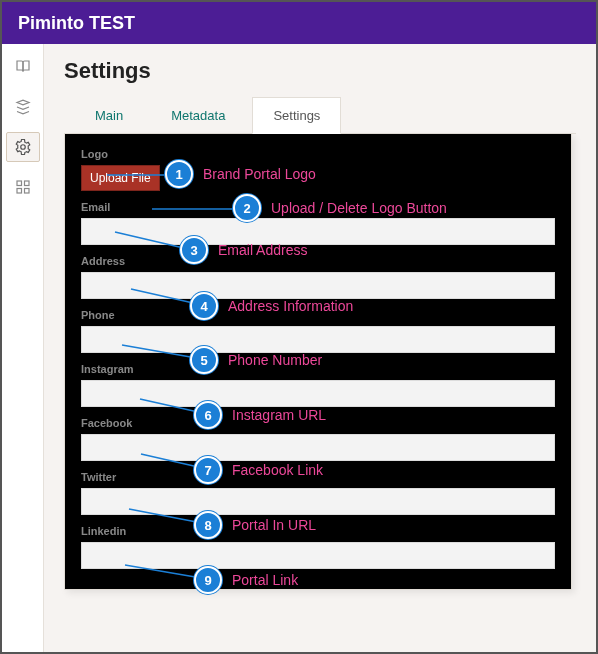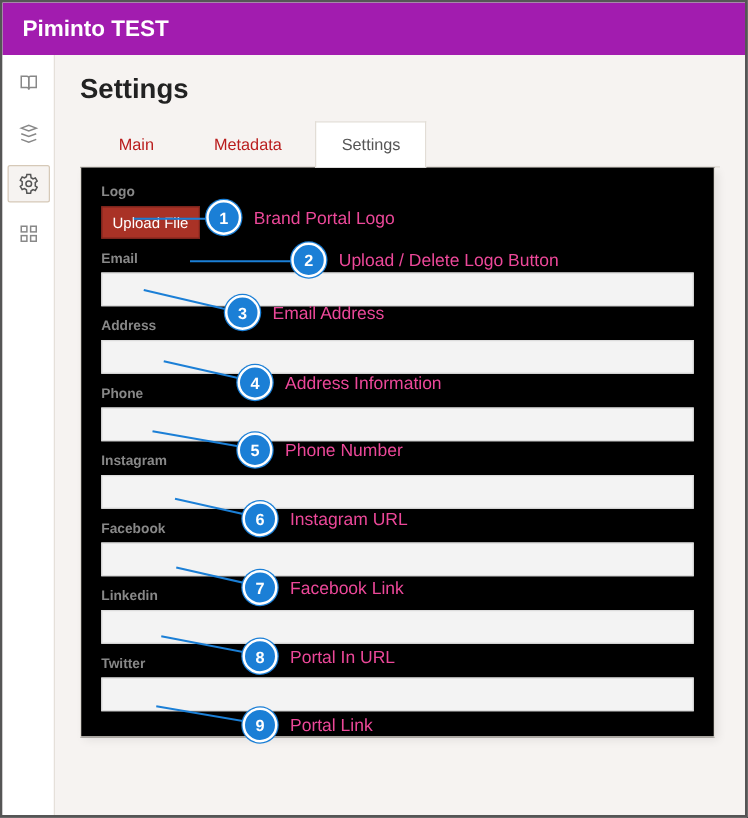--- a/index.html
+++ b/index.html
@@ -6,21 +6,21 @@
   body {
     font-family: Arial, Helvetica, sans-serif;
     background: #fff;
     width: 598px;
     height: 654px;
     overflow: hidden;
     position: relative;
     border: 2px solid #555;
   }
   .header {
-    background: #a21caf;
+    background: #4c1d95;
     color: #fff;
     height: 42px;
     display: flex;
     align-items: center;
     padding: 0 16px;
     font-size: 18px;
     font-weight: bold;
   }
   .layout {
     display: flex;
@@ -66,21 +66,21 @@
   }
   .tabs {
     display: flex;
     gap: 6px;
     border-bottom: 1px solid #e2ddd6;
     padding-left: 10px;
   }
   .tab {
     padding: 10px 20px 10px 20px;
     font-size: 13px;
-    color: #b91c1c;
+    color: #0f766e;
     cursor: pointer;
     border: 1px solid transparent;
     border-bottom: none;
     position: relative;
     top: 1px;
     background: transparent;
   }
   .tab.active {
     background: #fff;
     border: 1px solid #e2ddd6;
@@ -229,26 +229,26 @@
         <span class="field-label">Instagram</span>
         <input class="text-input" value="" style="">
       </div>
 
       <div class="field-group">
         <span class="field-label">Facebook</span>
         <input class="text-input" value="" style="">
       </div>
 
       <div class="field-group">
+        <span class="field-label">Twitter</span>
+        <input class="text-input" value="" style="">
+      </div>
+
+      <div class="field-group">
         <span class="field-label">Linkedin</span>
-        <input class="text-input" value="" style="">
-      </div>
-
-      <div class="field-group">
-        <span class="field-label">Twitter</span>
         <input class="text-input" value="" style="">
       </div>
 
     </div>
   </div>
 </div>
 
 <div class="anno-layer">
   <svg>
     <g stroke="#1b7fd6" stroke-width="1.6">

